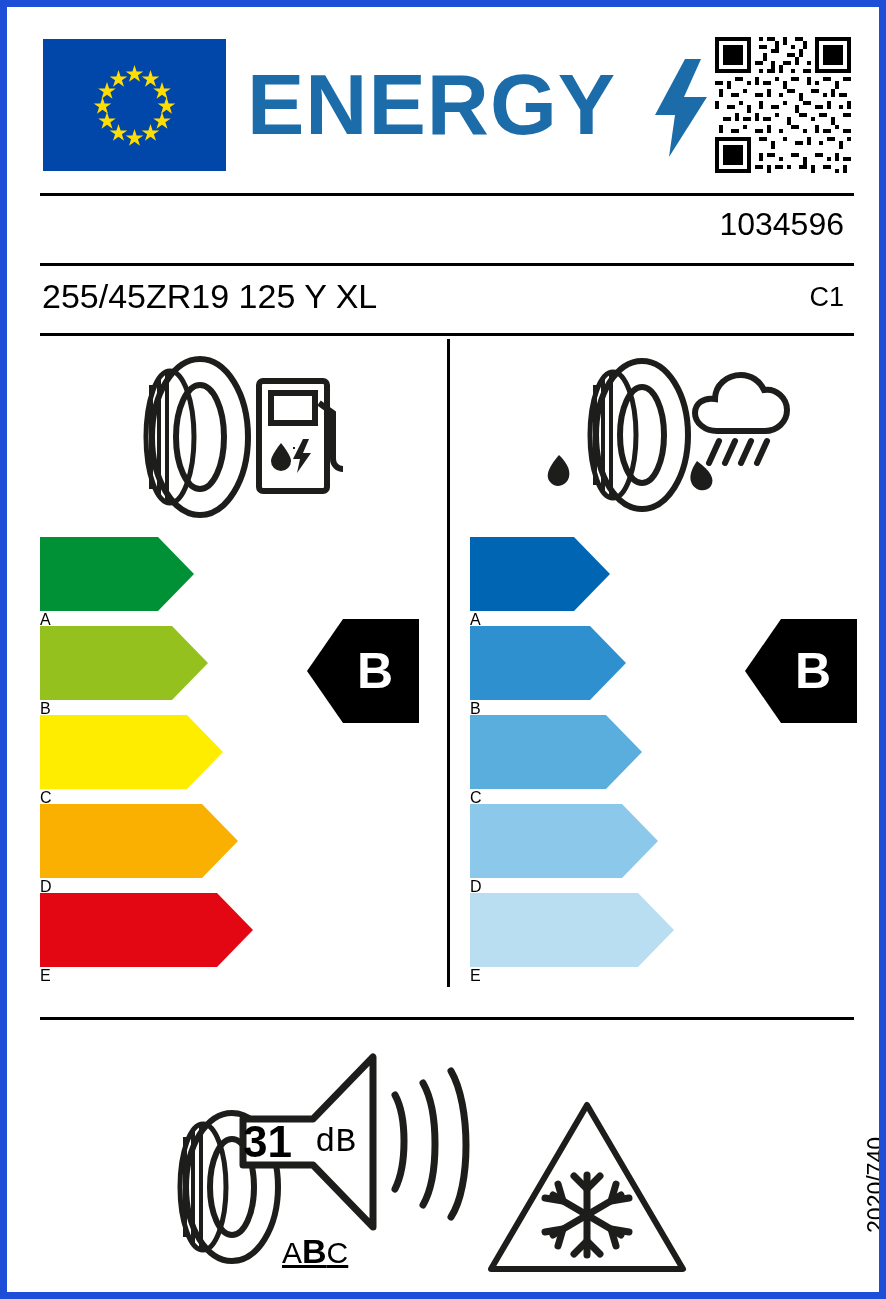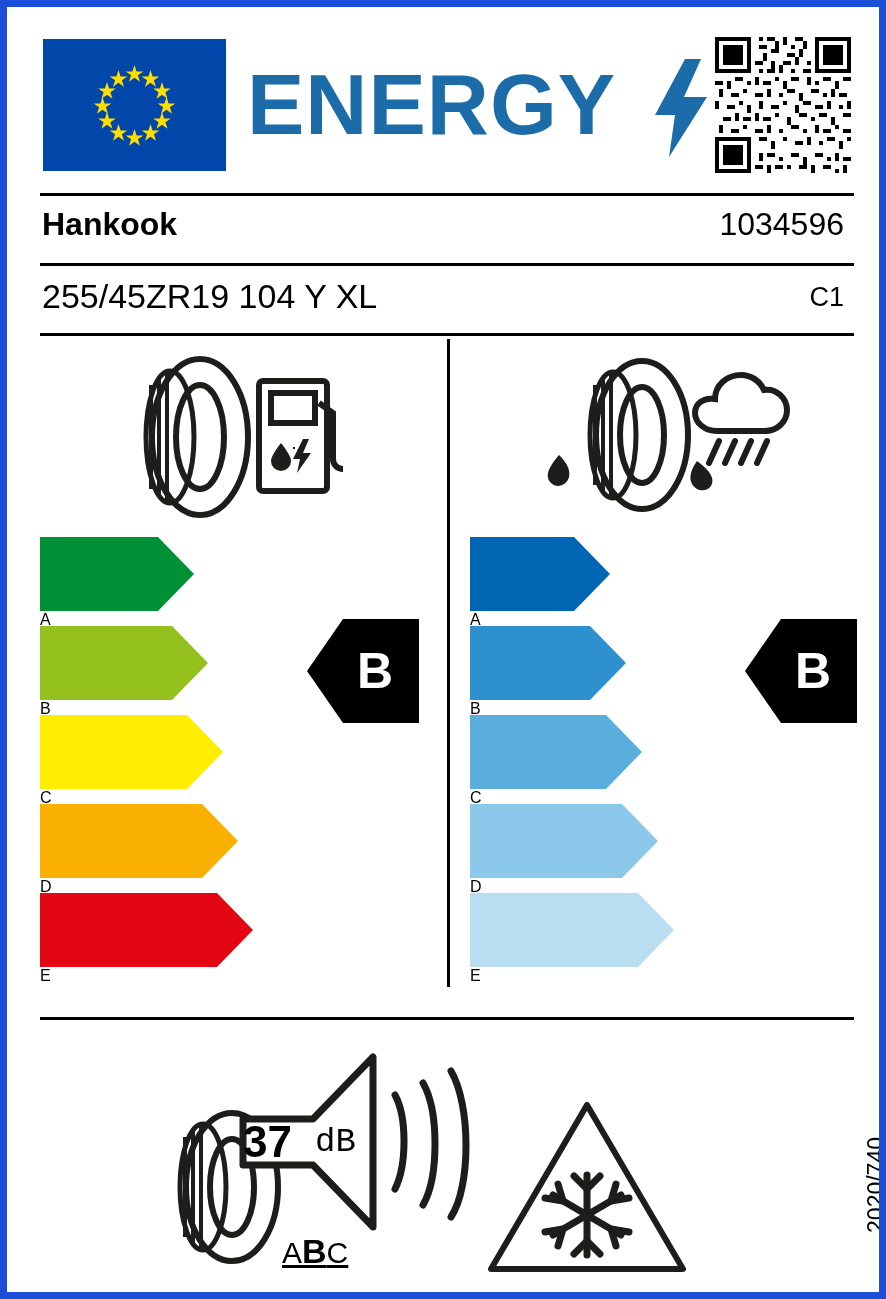--- a/index.html
+++ b/index.html
@@ -360,23 +360,22 @@
         </g>
       </svg>
     </div>
   </div>
 
   <div class="hr hr-1"></div>
   <div class="hr hr-2"></div>
   <div class="hr hr-3"></div>
   <div class="hr hr-4"></div>
 
-  <div class="brand">Hankook</div>
   <div class="code">1034596</div>
-  <div class="size">255/45ZR19 104 Y XL</div>
+  <div class="size">255/45ZR19 125 Y XL</div>
   <div class="class">C1</div>
 
   <div class="vdiv"></div>
 
   <div class="pict-fuel">
     <svg width="220" height="165" viewBox="0 0 220 165">
       <g fill="none" stroke="#1d1d1b" stroke-width="6">
         <ellipse cx="75" cy="82" rx="48" ry="78"></ellipse>
         <ellipse cx="75" cy="82" rx="24" ry="52"></ellipse>
         <ellipse cx="45" cy="82" rx="24" ry="66" stroke-width="5"></ellipse>
@@ -511,21 +510,21 @@
       <g fill="#fff" stroke="#1d1d1b" stroke-width="7" stroke-linejoin="round">
         <polygon points="86,72 156,72 216,10 216,180 156,118 86,118"></polygon>
       </g>
       <g fill="none" stroke="#1d1d1b" stroke-width="7" stroke-linecap="round">
         <path d="M238 48 c12 22 12 70 0 94"></path>
         <path d="M266 36 c16 28 16 94 0 122"></path>
         <path d="M294 24 c20 34 20 116 0 146"></path>
       </g>
     </svg>
   </div>
-  <div class="noise-db">37</div>
+  <div class="noise-db">31</div>
   <div class="noise-db-unit">dB</div>
   <div class="noise-classes">
     <span>A</span><span class="sel">B</span><span>C</span>
   </div>
 
   <div class="snow">
     <svg width="200" height="180" viewBox="0 0 200 180">
       <g fill="none" stroke="#1d1d1b" stroke-width="6" stroke-linejoin="round">
         <polygon points="100,8 196,172 4,172"></polygon>
       </g>

